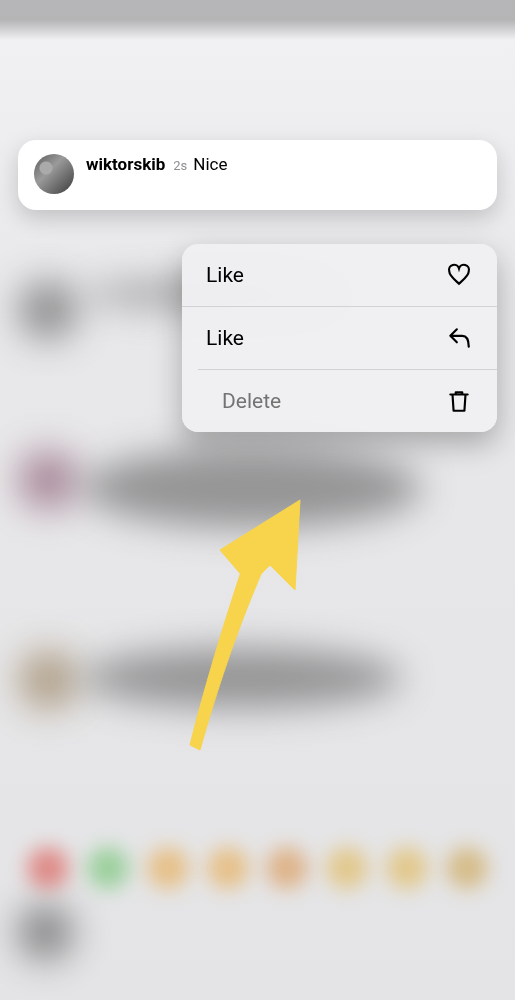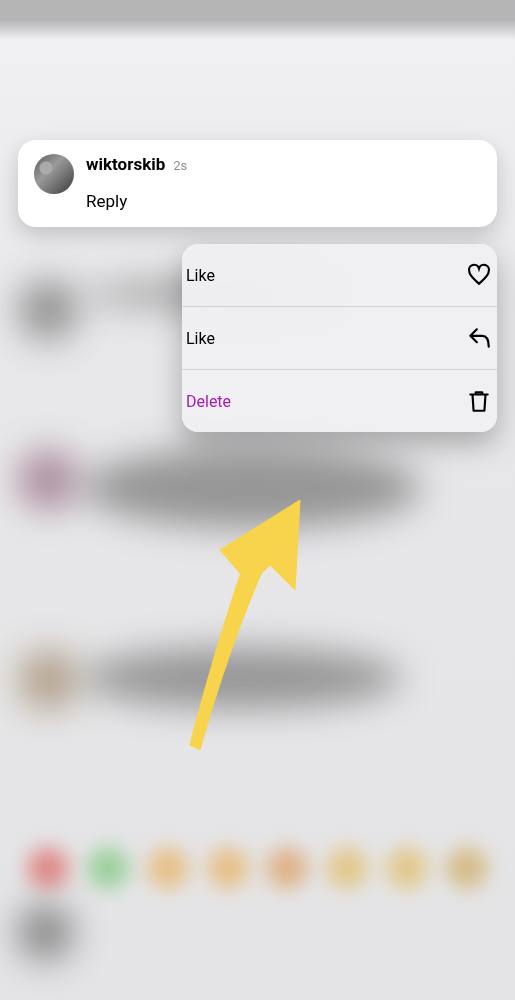--- a/index.html
+++ b/index.html
@@ -40,49 +40,49 @@
     gap: 12px;
     align-items: flex-start;
   }
   .avatar {
     width: 40px; height: 40px; border-radius: 50%;
     background:
       radial-gradient(circle at 30% 35%, #aaa 0 6px, transparent 7px),
       linear-gradient(135deg,#5a5a5a 0%, #9a9a9a 40%, #3a3a3a 100%);
     flex-shrink:0;
   }
-  .comment-body { display:flex; flex-direction:column; gap:17px; }
+  .comment-body { display:flex; flex-direction:row; gap:6px; }
   .comment-meta { display:flex; gap:8px; align-items:baseline; }
   .username { font-weight:700; font-size:17px; color:#000; }
   .timestamp { font-size:13px; color:#8e8e93; }
   .comment-text { font-size:17px; color:#000; }
 
   
   .menu {
     position:absolute;
     top: 244px;
     right: 18px;
     width: 315px;
     background: rgba(240,240,242,0.97);
     border-radius: 16px;
     box-shadow: 0 12px 30px rgba(0,0,0,0.28);
     overflow: hidden;
     backdrop-filter: blur(10px);
   }
   .menu-item {
     display:flex; align-items:center; justify-content:space-between;
-    padding: 17px 4px;
-    font-size: 16px;
+    padding: 17px 24px;
+    font-size: 21px;
     color:#000;
     background: transparent;
     border-top: 0.5px solid rgba(0,0,0,0.12);
     cursor:pointer;
   }
   .menu-item:first-child { border-top:none; }
-  .menu-item.danger { color:#a21caf; }
+  .menu-item.danger { color:#737373;margin-left:16px; }
   .menu-item.danger svg { stroke:#ff3b30; }
   .menu-item .icon { width:28px; height:28px; display:flex; align-items:center; justify-content:center; }
   .menu-item .icon svg { width:26px; height:26px; stroke:#000; stroke-width:2; fill:none; }
 
   
   .arrow {
     position:absolute;
     left: 150px; top: 495px;
     width: 200px; height: 260px;
     pointer-events:none;
@@ -112,21 +112,21 @@
   </div>
 </div>
 
 <div class="comment-card">
   <div class="avatar"></div>
   <div class="comment-body">
     <div class="comment-meta">
       <span class="username">wiktorskib</span>
       <span class="timestamp">2s</span>
     </div>
-    <div class="comment-text">Reply</div>
+    <div class="comment-text">Nice</div>
   </div>
 </div>
 
 <div class="menu">
 
   <div class="menu-item">
     <span>Like</span>
     <span class="icon">
       <svg viewBox="0 0 24 24">
           <path d="M12 20 C10 18 3 13 3 8.5 A4.5 4.5 0 0 1 12 6 A4.5 4.5 0 0 1 21 8.5 C21 13 14 18 12 20 Z"></path>

